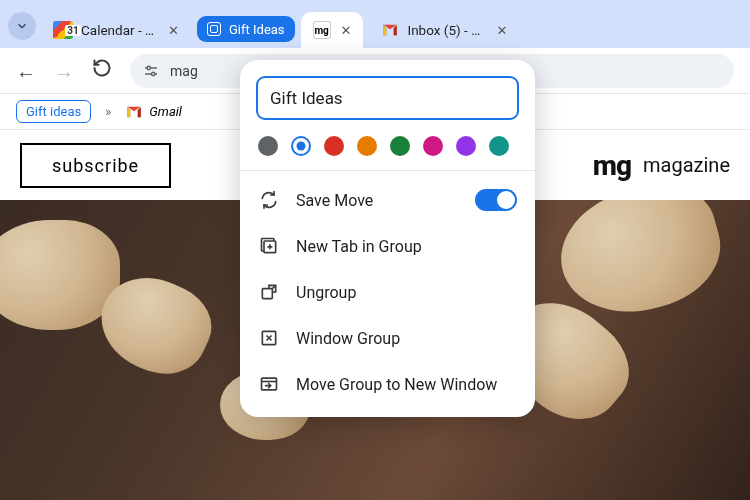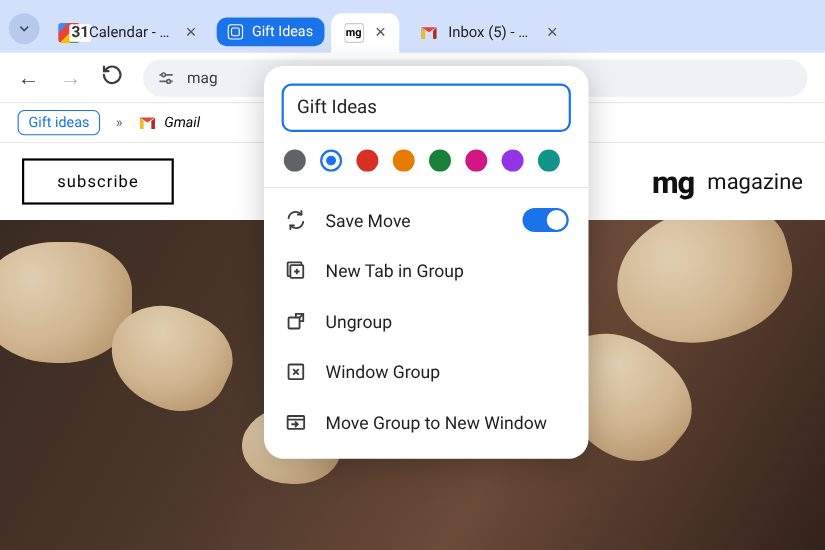--- a/index.html
+++ b/index.html
@@ -19,40 +19,40 @@
   .navbtn{font-size:20px;color:#3c3c3c;cursor:pointer;}
   .omnibox{flex:1;height:34px;background:#eef1f6;border-radius:17px;display:flex;align-items:center;padding:0 12px;gap:10px;font-size:14px;color:#3c3c3c;}
   .omnibox .tune{width:18px;height:18px;display:flex;align-items:center;justify-content:center;}
   .tune svg{width:18px;height:18px;}
   .bookmarks{height:36px;background:#fff;border-bottom:1px solid #e8e8e8;display:flex;align-items:center;padding:0 16px;gap:14px;font-size:13px;}
   .bm-chip{border:1px solid #1a73e8;color:#1a73e8;border-radius:6px;padding:3px 9px;cursor:pointer;}
   .bm-item{display:flex;align-items:center;gap:6px;cursor:pointer;font-style:italic;}
   .chev{font-size:13px;color:#5f6368;}
   .page{position:relative;height:calc(500px - 48px - 46px - 36px);}
   .siteheader{height:70px;background:#fff;display:flex;align-items:center;padding:0 20px;justify-content:space-between;}
-  .subscribe{border:2px solid #000;padding:10px 30px;font-size:15px;letter-spacing:1px;cursor:pointer;text-transform:lowercase;}
+  .subscribe{border:2px solid #000;padding:10px 30px;font-size:18px;letter-spacing:1px;cursor:pointer;text-transform:lowercase;}
   .brand{display:flex;align-items:center;gap:12px;font-size:20px;color:#111;}
   .brand .logo{font-weight:800;font-size:28px;letter-spacing:-1px;}
   .hero{height:100%;background:linear-gradient(120deg,#3a2b22 0%,#4a362a 30%,#6b4a38 60%,#2b1e17 100%);position:relative;overflow:hidden;}
   .petal{position:absolute;border-radius:50% 40% 45% 50%;background:radial-gradient(circle at 35% 30%,#f8e5c5,#e7caa0 50%,#c9a275 90%);filter:brightness(.9);}
   .menu{position:absolute;left:240px;top:60px;width:295px;background:#fff;border-radius:18px;box-shadow:0 6px 28px rgba(0,0,0,.22);padding-bottom:10px;z-index:50;}
   .menu .inputwrap{padding:16px 16px 8px 16px;}
   .menu input{width:100%;height:44px;border:2px solid #1a73e8;border-radius:9px;padding:0 12px;font-size:17px;color:#1f1f1f;outline:none;}
   .colors{display:flex;gap:13px;padding:8px 18px 14px 18px;}
   .colordot{width:20px;height:20px;border-radius:50%;cursor:pointer;}
   .colordot.sel{width:20px;height:20px;border:2.5px solid #1a73e8;background:#fff;position:relative;}
   .colordot.sel::after{content:"";position:absolute;left:50%;top:50%;transform:translate(-50%,-50%);width:9px;height:9px;background:#1a73e8;border-radius:50%;}
   .divider{height:1px;background:#e4e4e4;margin:0 0 6px 0;}
   .mitem{display:flex;align-items:center;gap:16px;padding:12px 18px;font-size:16px;color:#1f1f1f;cursor:pointer;}
   .mitem .ico{width:22px;height:22px;display:flex;align-items:center;justify-content:center;color:#3c3c3c;}
   .mitem .ico svg{width:20px;height:20px;stroke:#3c3c3c;}
   .toggle{margin-left:auto;width:42px;height:22px;background:#1a73e8;border-radius:11px;position:relative;cursor:pointer;}
   .toggle::after{content:"";position:absolute;right:2px;top:2px;width:18px;height:18px;background:#fff;border-radius:50%;}
   .mgico{width:18px;height:18px;background:#fff;border-radius:3px;display:flex;align-items:center;justify-content:center;font-size:10px;font-weight:700;color:#000;box-shadow:inset 0 0 0 1px #ccc;}
-  .gcalico{width:18px;height:18px;background:linear-gradient(135deg,#4285f4 25%,#ea4335 25% 50%,#fbbc04 50% 75%,#34a853 75%);border-radius:3px;display:flex;align-items:center;justify-content:center;font-size:14px;color:#333;font-weight:700;padding-left:20px;}
+  .gcalico{width:18px;height:18px;background:linear-gradient(135deg,#4285f4 25%,#ea4335 25% 50%,#fbbc04 50% 75%,#34a853 75%);border-radius:3px;display:flex;align-items:center;justify-content:center;font-size:10px;color:#333;font-weight:700;padding-left:20px;}
   .gcalico span{background:#fff;border-radius:2px;padding:0 2px;}
   .gmailico{width:18px;height:18px;position:relative;}
   .gmailico svg{width:18px;height:18px;}
 </style>
 </head>
 <body>
 
 <div class="tabstrip">
   <div class="newtab">
     <svg width="14" height="14" viewBox="0 0 24 24" fill="none" stroke="#3c4a63" stroke-width="2.5">

